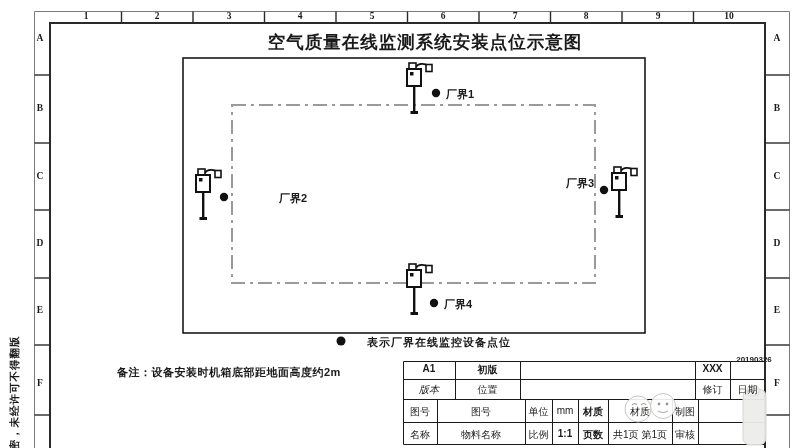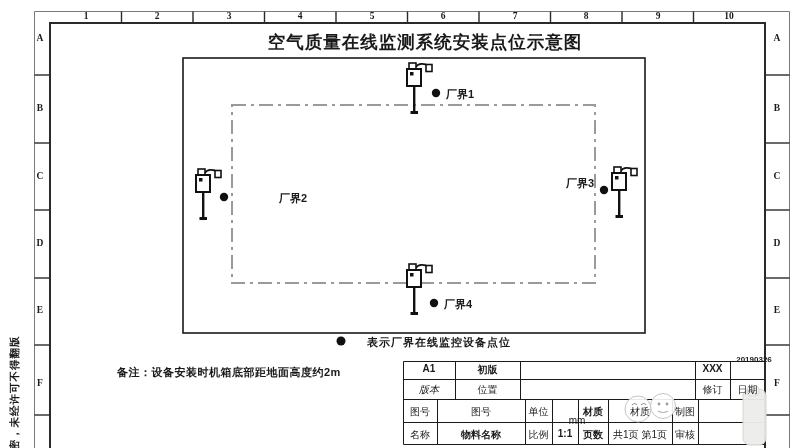--- a/index.html
+++ b/index.html
@@ -167,26 +167,26 @@
   <div class="txt cell cell8 b ctr" style="left:730px;top:355px;width:48px;">20190326</div>
 
   <div class="txt cell ctr" style="left:403px;top:383px;width:52px;font-style:italic;">版本</div>
   <div class="txt cell ctr" style="left:455px;top:383px;width:65px;">位置</div>
   <div class="txt cell ctr" style="left:695px;top:383px;width:35px;">修订</div>
   <div class="txt cell ctr" style="left:730px;top:383px;width:35px;">日期</div>
 
   <div class="txt cell ctr" style="left:403px;top:405px;width:34px;">图号</div>
   <div class="txt cell ctr" style="left:437px;top:405px;width:88px;">图号</div>
   <div class="txt cell ctr" style="left:525px;top:405px;width:27px;">单位</div>
-  <div class="txt cell ctr" style="left:564px;top:405px;width:26px;margin-top:10px;">mm</div>
+  <div class="txt cell ctr" style="left:552px;top:405px;width:26px;">mm</div>
   <div class="txt cell b ctr" style="left:578px;top:405px;width:30px;">材质</div>
   <div class="txt cell ctr" style="left:608px;top:405px;width:64px;">材质</div>
   <div class="txt cell ctr" style="left:672px;top:405px;width:26px;">制图</div>
 
   <div class="txt cell ctr" style="left:403px;top:428px;width:34px;">名称</div>
-  <div class="txt cell ctr" style="left:437px;top:428px;width:88px;font-weight:bold;">物料名称</div>
+  <div class="txt cell ctr" style="left:437px;top:428px;width:88px;">物料名称</div>
   <div class="txt cell ctr" style="left:525px;top:428px;width:27px;">比例</div>
   <div class="txt cell b ctr" style="left:552px;top:428px;width:26px;">1:1</div>
   <div class="txt cell b ctr" style="left:578px;top:428px;width:30px;">页数</div>
   <div class="txt cell ctr" style="left:608px;top:428px;width:64px;">共1页  第1页</div>
   <div class="txt cell ctr" style="left:672px;top:428px;width:26px;">审核</div>
 
 </div>
 
 </body></html>

